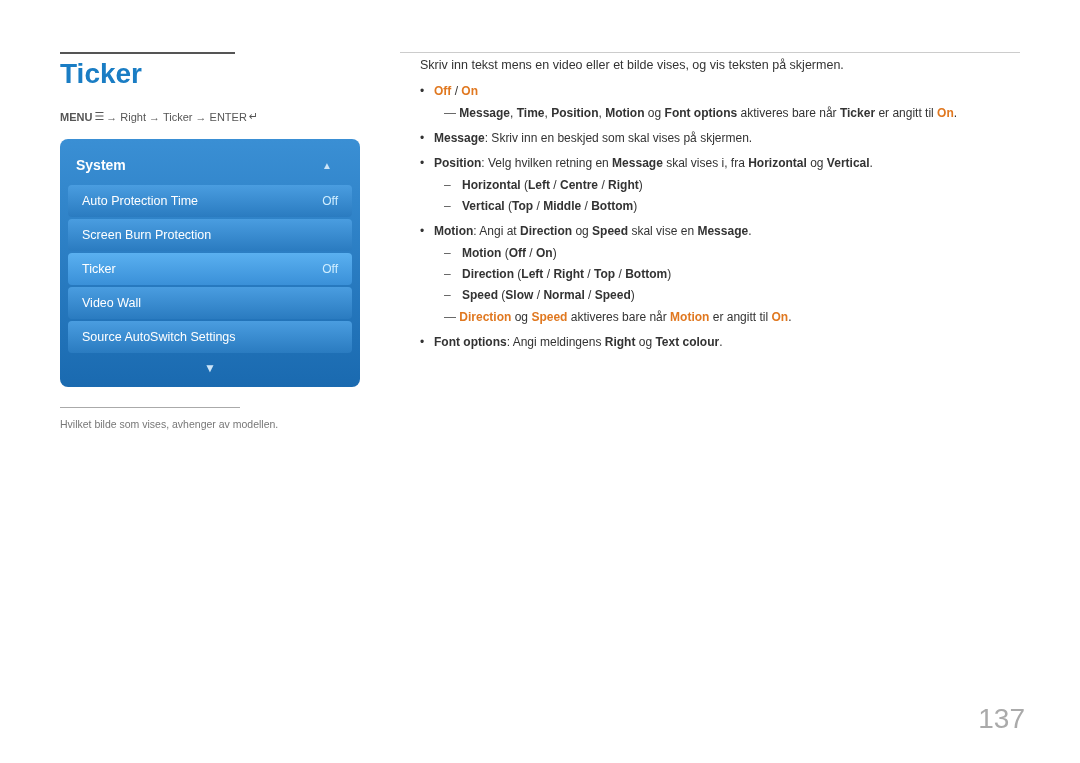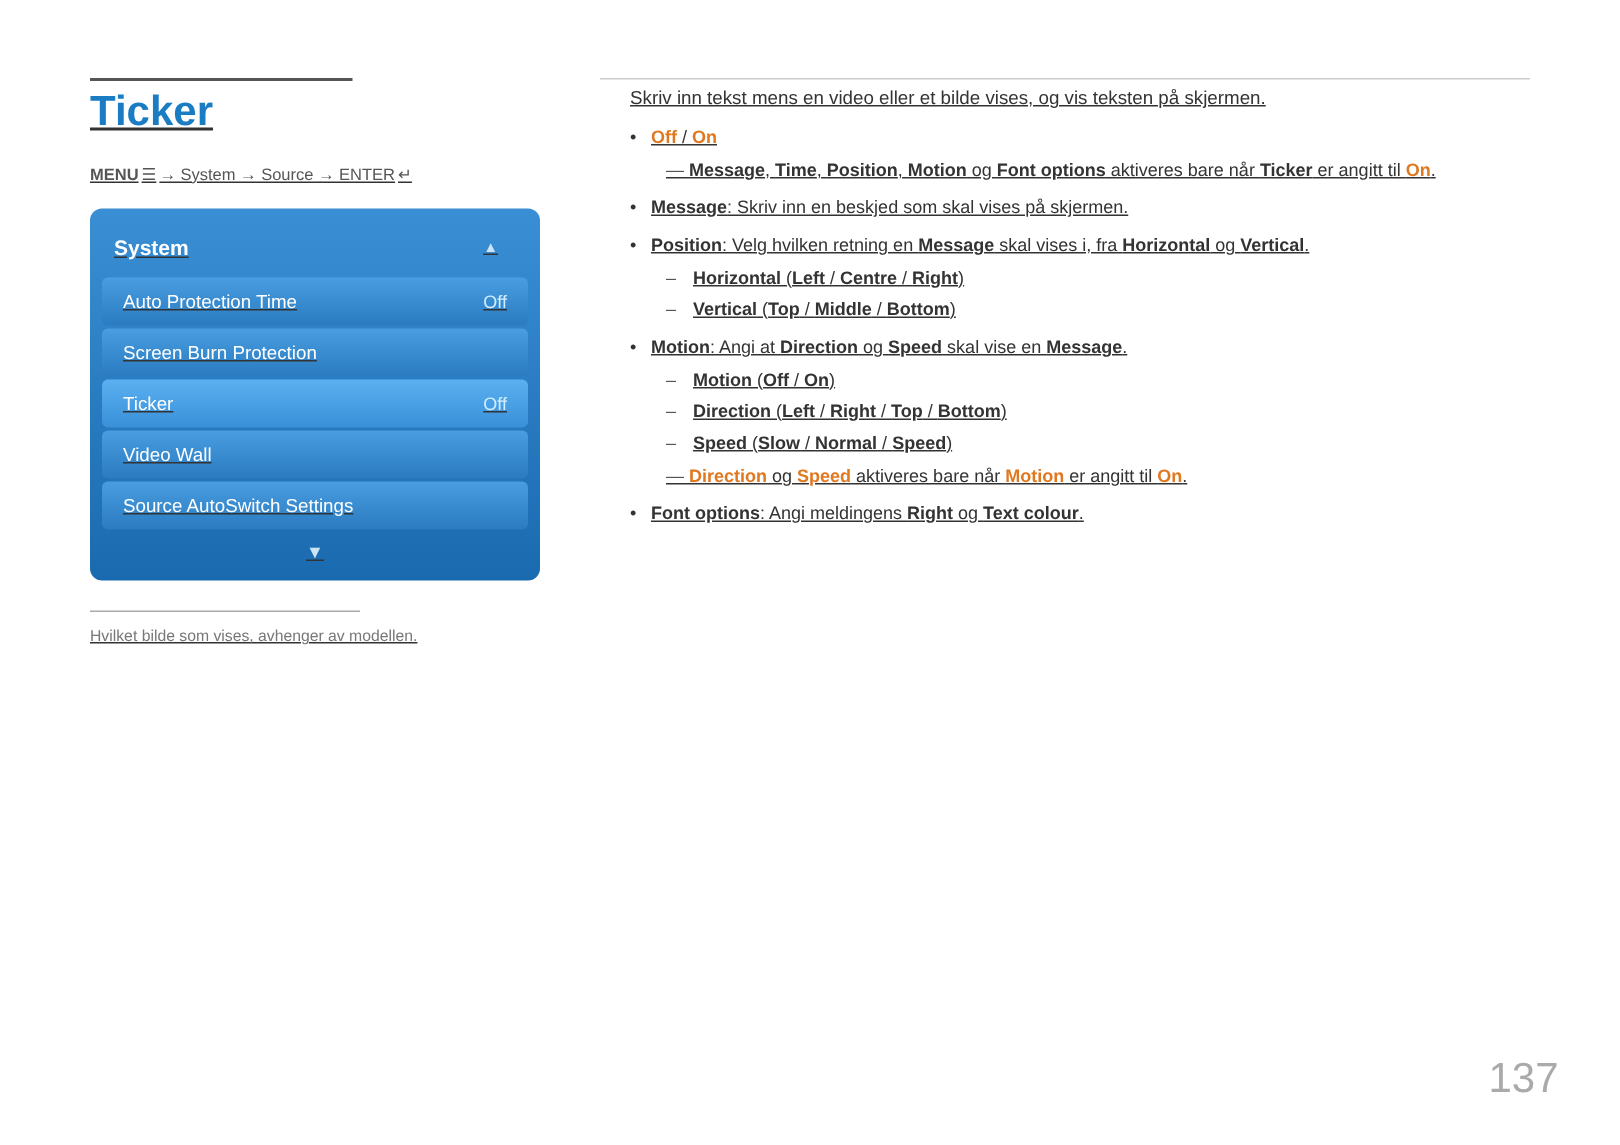--- a/index.html
+++ b/index.html
@@ -21,21 +21,20 @@
       padding: 40px 60px 30px 60px;
       display: flex;
       flex-direction: column;
     }
 
     .content-area {
       display: flex;
       flex-direction: row;
       gap: 0px;
       flex: 1;
-      text-decoration: underline;
     }
 
     
     .left-column {
       width: 340px;
       flex-shrink: 0;
       padding-right: 20px;
     }
 
     .page-title {
@@ -199,21 +198,21 @@
       color: #555;
     }
 
     .orange { color: #e07820; font-weight: bold; }
     .bold-black { font-weight: bold; color: #333; }
 
     
     .page-number {
       position: absolute;
       bottom: 28px;
-      right: 41px;
+      right: 55px;
       font-size: 28px;
       color: #aaa;
       font-weight: 300;
     }
 
     
     .top-rule-left {
       position: absolute;
       top: 52px;
       left: 60px;
@@ -241,21 +240,21 @@
   <div style="height: 18px;"></div>
 
   <div class="content-area">
 
     <div class="left-column">
       <div class="page-title">Ticker</div>
 
       <div class="menu-path">
         <span class="bold">MENU</span>
         <span>☰</span>
-        <span> → System → Source → ENTER</span>
+        <span> → Right → Ticker → ENTER</span>
         <span>↵</span>
       </div>
 
       <div class="system-panel">
         <div class="system-panel-header">
           <span>System</span>
           <span class="arrow-up">▲</span>
         </div>
 
         <div class="menu-item">

